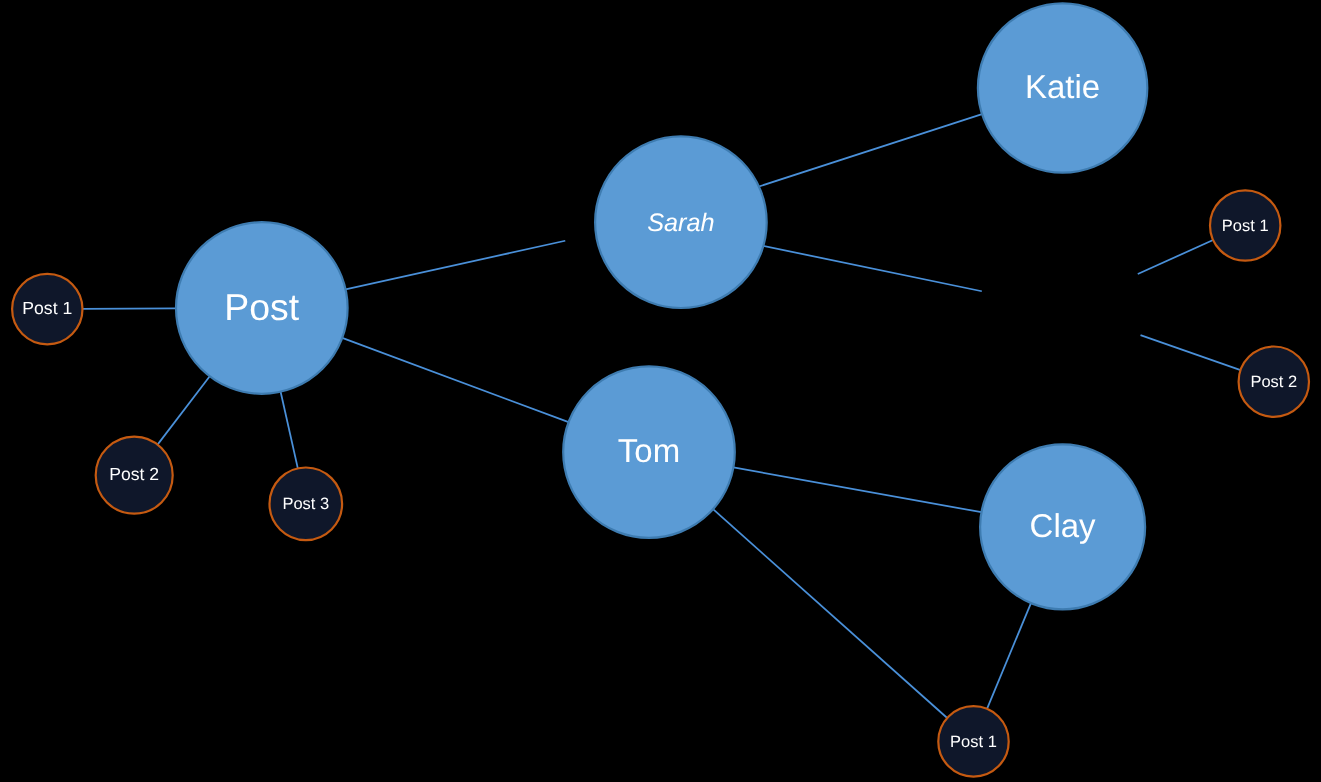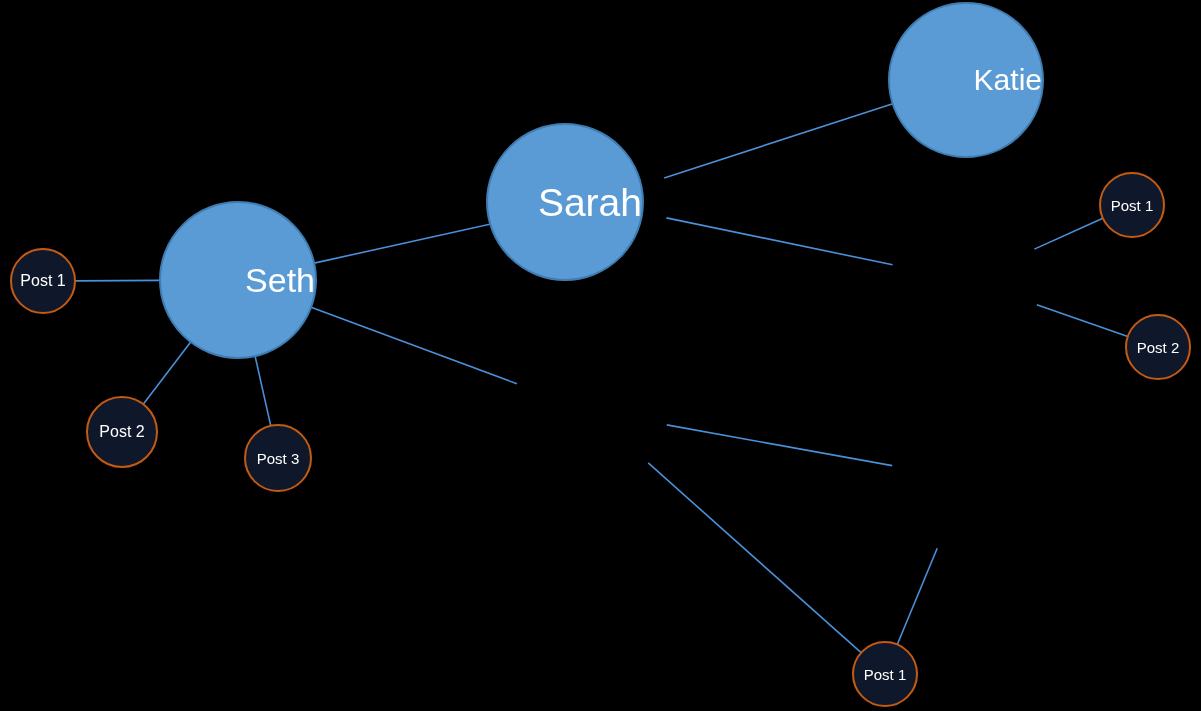--- a/index.html
+++ b/index.html
@@ -31,21 +31,20 @@
     align-items: center;
     justify-content: center;
     color: #ffffff;
     text-align: center;
     line-height: 1;
     user-select: none;
   }
   .node.person {
     background: #5B9BD5;
     border: 2px solid #3E7CB1;
-    justify-content: flex-end;
   }
   .node.post {
     background: #0f172a;
     border: 2px solid #C55A11;
   }
   .node-label {
     display: block;
     white-space: nowrap;
     pointer-events: none;
   }
@@ -62,27 +61,33 @@
       <line x1="311.1017257293653" y1="307.2054717913263" x2="516.8982742706347" y2="383.7945282086737" stroke="#4A90D9" stroke-width="1.6"></line>
       <line x1="664.1922492599435" y1="177.92698295289068" x2="892.7589334228763" y2="103.76438862342843" stroke="#4A90D9" stroke-width="1.6"></line>
       <line x1="666.3739641188398" y1="217.8435351097593" x2="892.5634960395771" y2="264.76583162523144" stroke="#4A90D9" stroke-width="1.6"></line>
       <line x1="1034.3478119983417" y1="249.11996445858054" x2="1102.8382668807076" y2="218.17548183100564" stroke="#4A90D9" stroke-width="1.6"></line>
       <line x1="1036.8123457826184" y1="304.7105581637262" x2="1127.7867324660829" y2="336.45682851681016" stroke="#4A90D9" stroke-width="1.6"></line>
       <line x1="666.7548840086289" y1="424.8812024270925" x2="892.1972269147799" y2="465.6526899739496" stroke="#4A90D9" stroke-width="1.6"></line>
       <line x1="648.2216414215151" y1="462.90607353850334" x2="861.1141983911733" y2="652.7052005995884" stroke="#4A90D9" stroke-width="1.6"></line>
       <line x1="937.2295253787609" y1="548.2622537177981" x2="897.2754025050621" y2="644.4481050804062" stroke="#4A90D9" stroke-width="1.6"></line>
     </svg>
 <div class="node person" style="left: 159px; top: 201px; width: 158px; height: 158px; font-size: 34px;">
-      <span class="node-label">Seth</span>
+      <span class="node-label">Post</span>
     </div>
-    <div class="node person" style="left: 486px; top: 123px; width: 158px; height: 158px; font-size: 39px;">
+    <div class="node person" style="left: 540px; top: 123px; width: 158px; height: 158px; font-size: 23px; font-style: italic;">
       <span class="node-label">Sarah</span>
+    </div>
+    <div class="node person" style="left: 511px; top: 332px; width: 158px; height: 158px; font-size: 30px;">
+      <span class="node-label">Tom</span>
     </div>
     <div class="node person" style="left: 888px; top: 2px; width: 156px; height: 156px; font-size: 30px;">
       <span class="node-label">Katie</span>
+    </div>
+    <div class="node person" style="left: 890px; top: 403px; width: 152px; height: 152px; font-size: 30px;">
+      <span class="node-label">Clay</span>
     </div>
     <div class="node post" style="left: 10px; top: 248px; width: 66px; height: 66px; font-size: 16px;">
       <span class="node-label">Post 1</span>
     </div>
     <div class="node post" style="left: 86px; top: 396px; width: 72px; height: 72px; font-size: 16px;">
       <span class="node-label">Post 2</span>
     </div>
     <div class="node post" style="left: 244px; top: 424px; width: 68px; height: 68px; font-size: 15px;">
       <span class="node-label">Post 3</span>
     </div>

